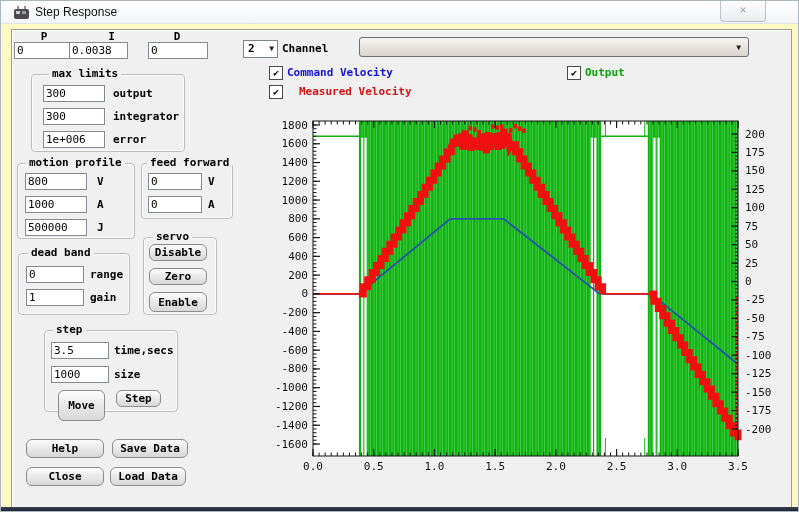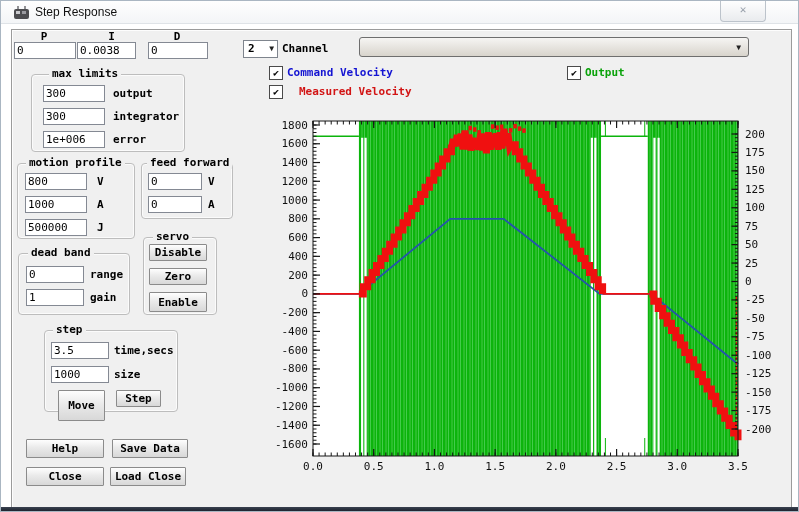--- a/index.html
+++ b/index.html
@@ -1,16 +1,16 @@
 <!DOCTYPE html>
 <html><head>
 <meta charset="utf-8">
 <style>
   html,body{margin:0;padding:0;background:#dcdcdc;}
-  #app{position:relative;width:799px;height:512px;background:#ffffff;overflow:hidden;
+  #app{position:relative;width:799px;height:512px;background:#fef9c3;overflow:hidden;
        font-family:"DejaVu Sans Mono",monospace;border:1px solid #aab6c2;box-sizing:border-box;}
   
   .titlebar{position:absolute;left:0;top:0;width:100%;height:22px;
     background:linear-gradient(#fefefe,#f3f5f7);border-bottom:1px solid #dfe3e7;}
   .title-text{position:absolute;left:34px;top:4px;font:12px "Liberation Sans",sans-serif;color:#111;}
   .app-icon{position:absolute;left:12px;top:4px;width:17px;height:14px;}
   .close-btn{position:absolute;left:719px;top:-1px;width:44px;height:21px;
     background:linear-gradient(#ffffff,#e9ebee);border:1px solid #bcc3cb;border-top:none;
     border-radius:0 0 4px 4px;color:#98a0ab;font:bold 11px "DejaVu Sans Mono",monospace;
     text-align:center;line-height:20px;}
@@ -20,21 +20,21 @@
   .bottom-strip{position:absolute;left:0;top:506px;width:799px;height:6px;
     background:linear-gradient(#3a4250,#10151f);}
   
   .lbl{position:absolute;font-size:11px;font-weight:bold;color:#000;line-height:12px;white-space:pre;text-align:right;}
   .lbl.ctr{text-align:center;}
   .fld{position:absolute;height:13px;border:1px solid #848993;background:#fff;
     font:11px "DejaVu Sans Mono",monospace;padding:1px 2px;color:#000;}
   .grp{position:absolute;border:1px solid #bdbdbd;border-radius:4px;box-shadow:inset 0 0 0 1px #fbfbfb;}
   .grp-lbl{position:absolute;font-size:11px;font-weight:bold;background:#f0f0f0;
     padding:0 3px;line-height:12px;white-space:pre;z-index:2;}
-  .btn{position:absolute;border:1px solid #8b8b8b;border-radius:1px;
+  .btn{position:absolute;border:1px solid #8b8b8b;border-radius:6px;
     background:linear-gradient(#fefefe,#eaeaea 45%,#d8d8d8);
     font:bold 11px "DejaVu Sans Mono",monospace;color:#000;text-align:center;padding:0;}
   .cb{position:absolute;width:12px;height:12px;background:#fff;border:1px solid #4a4a4a;
     font-size:10px;line-height:11px;text-align:center;color:#000;}
   .cb-label{position:absolute;font-size:11px;font-weight:bold;line-height:13px;white-space:pre;}
   .combo-white{position:absolute;background:#fff;border:1px solid #7e848d;}
   .cw-val{position:absolute;left:4px;top:1px;font:bold 11px "DejaVu Sans Mono",monospace;}
   .arrow{position:absolute;right:3px;top:3px;font-size:8px;line-height:9px;color:#222;}
   .combo-gray{position:absolute;background:linear-gradient(#f6f5f3,#d8d4cc);
     border:1px solid #6e6e6e;border-radius:3px;}
@@ -61,21 +61,21 @@
       <span>✕</span>
     </div>
   </div>
 
   <div class="panel"></div>
 
   <div class="lbl ctr" style="left:13px;top:30px;width:60px">P</div>
   <div class="lbl ctr" style="left:82px;top:30px;width:57px">I</div>
   <div class="lbl ctr" style="left:147px;top:30px;width:58px">D</div>
   <input class="fld" style="left: 13px; top: 41px; width: 56px;" value="0">
-  <input class="fld" style="left: 76px; top: 41px; width: 53px;" value="0.0038">
+  <input class="fld" style="left: 68px; top: 41px; width: 53px;" value="0.0038">
   <input class="fld" style="left: 147px; top: 41px; width: 54px;" value="0">
 
   <div class="combo-white" style="left:242px;top:39px;width:33px;height:16px">
     <span class="cw-val">2</span>
     <span class="arrow">▼</span>
   </div>
   <div class="lbl" style="left:281px;top:42px">Channel</div>
 
   <div class="combo-gray" style="left:358px;top:36px;width:388px;height:18px">
     <span class="arrow" style="top:5px;right:7px">▼</span>
@@ -131,21 +131,21 @@
   <input class="fld" style="left: 50px; top: 341px; width: 52px;" value="3.5">
   <div class="lbl" style="left:113px;top:344px">time,secs</div>
   <input class="fld" style="left: 50px; top: 365px; width: 52px;" value="1000">
   <div class="lbl" style="left:113px;top:368px">size</div>
   <button class="btn" style="left:57px;top:389px;width:47px;height:31px">Move</button>
   <button class="btn" style="left:115px;top:389px;width:45px;height:17px">Step</button>
 
   <button class="btn" style="left:25px;top:438px;width:78px;height:19px">Help</button>
   <button class="btn" style="left:111px;top:438px;width:76px;height:19px">Save Data</button>
   <button class="btn" style="left:25px;top:466px;width:78px;height:19px">Close</button>
-  <button class="btn" style="left:109px;top:466px;width:76px;height:19px">Load Close</button>
+  <button class="btn" style="left:109px;top:466px;width:76px;height:19px">Load Data</button>
 
   <svg id="plot-svg" width="540" height="372" style="position:absolute;left:258px;top:110px">
       <defs>
         <pattern id="gtex" width="6" height="12" patternUnits="userSpaceOnUse">
           <rect width="6" height="12" fill="#0cb40c"></rect>
           <rect x="3" width="1" height="12" fill="#49cf52" opacity="0.9"></rect>
           <rect x="0.6" width="0.8" height="12" fill="#a9e9b0" opacity="0.45"></rect>
         </pattern>
       </defs>
       <rect x="54" y="10" width="425" height="335" fill="#fff"></rect>

